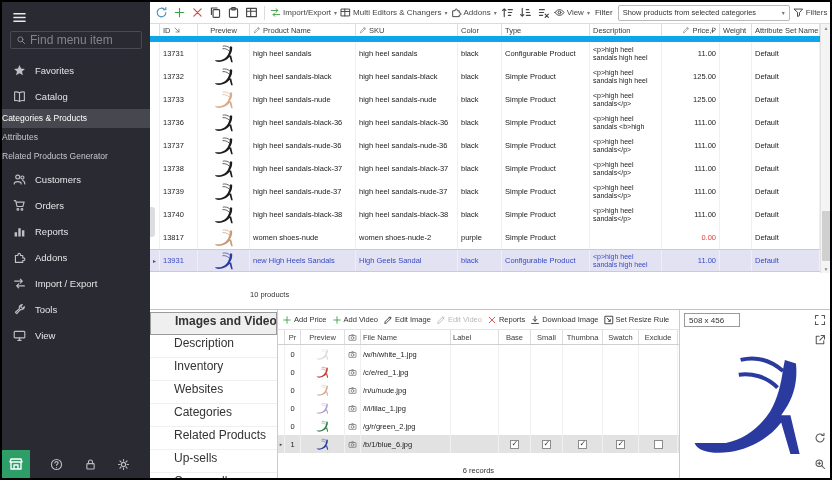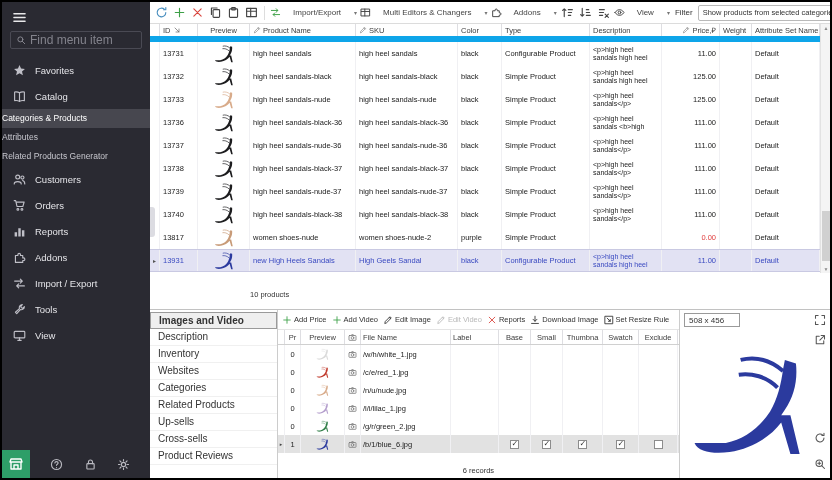--- a/index.html
+++ b/index.html
@@ -22,21 +22,21 @@
   .sb-sub{height:19px;line-height:19px;font-size:8.5px;color:#c6c6cd;cursor:pointer;white-space:nowrap;overflow:hidden}
   .sb-sub.sel{background:#47474f;color:#fff}
   .sb-bottom{position:absolute;bottom:0;left:0;right:0;height:28px;display:flex;align-items:center}
   .sb-app{width:28px;height:28px;background:#2e9e68;color:#fff;flex:none;padding:6px;cursor:pointer}
   .sb-bico-row{flex:1;display:flex;justify-content:space-evenly;align-items:center}
   .sb-bico{width:13px;height:13px;color:#b9b9c0;cursor:pointer}
 
   
   .main{position:relative;flex:1;background:#fff;overflow:hidden}
   .toolbar{position:absolute;top:0;left:0;right:0;height:22px;display:flex;align-items:center;gap:3px;padding:0 4px;border-bottom:1px solid #dcdcdc;font-size:8px;color:#333;overflow:hidden;white-space:nowrap}
-  .tbtn{display:flex;align-items:center;gap:12px;cursor:pointer;color:#444}
+  .tbtn{display:flex;align-items:center;gap:2px;cursor:pointer;color:#444}
   .tbtn.ic{width:15px;height:15px;padding:1px;flex:none}
   .ti{width:11px;height:11px;flex:none}
   .green{color:#3da047}.red{color:#d9453d}.blue{color:#4a8fbf}
   .tsep{width:1px;height:14px;background:#ddd;margin:0 2px;flex:none}
   .flabel{color:#333;margin:0 2px;flex:none}
   .fselect{display:flex;align-items:center;justify-content:space-between;border:1px solid #b9b9b9;height:16px;padding:0 4px;width:172px;flex:none;font-size:7.5px;color:#333;border-radius:2px;cursor:pointer}
 
   .grid-header{position:absolute;top:22px;left:0;right:10px;height:18px;display:flex;border-bottom:6px solid #0ea5e9;background:#fff;font-size:7.5px;color:#3c3c3c}
   .gc{flex:none;display:flex;align-items:center;padding:0 3px;border-right:1px solid #f0f0f3;overflow:hidden;white-space:nowrap}
   .grid-header .gc{border-right:1px solid #dedee2;cursor:pointer}
@@ -56,21 +56,21 @@
   .vscroll{position:absolute;top:22px;right:0;width:10px;height:249px;background:#f4f4f4;border-left:1px solid #e2e2e2}
   .sarr{position:absolute;left:0;width:10px;text-align:center;font-size:5px;color:#8a8a8a;cursor:pointer}
   .sarr.up{top:1px}.sarr.down{bottom:1px}
   .sthumb{position:absolute;left:1px;bottom:12px;width:8px;height:50px;background:#d0d0d0;cursor:grab}
   .collapse-handle{position:absolute;left:0;top:205px;width:5px;height:30px;background:#dcdce2;border-radius:0 3px 3px 0;cursor:pointer}
   .grid-status{position:absolute;top:288px;left:0;right:10px;font-size:7.5px;color:#333;padding-left:100px}
 
   
   .bottom{position:absolute;top:307px;left:0;right:0;bottom:0;border-top:1px solid #c2c2c2;display:flex;background:#fff}
   .tabs{width:128px;flex:none;border-right:1px solid #ccc;padding-top:2px;overflow:hidden}
-  .dtab{height:17px;line-height:16px;padding-left:8px;font-size:10px;color:#333;border-bottom:1px solid #f0f0f0;cursor:pointer;white-space:nowrap;overflow:hidden}
+  .dtab{height:23px;line-height:16px;padding-left:24px;font-size:12px;color:#333;border-bottom:1px solid #f0f0f0;cursor:pointer;white-space:nowrap;overflow:hidden}
   .dtab.sel{border:1px solid #9a9a9a;background:#efefef;font-weight:bold}
   .detail{width:402px;flex:none;position:relative;border-right:1px solid #ccc;overflow:hidden}
   .dtoolbar{height:20px;display:flex;align-items:center;gap:5px;padding:0 4px;font-size:7.5px;color:#333;border-bottom:1px solid #e4e4e4;white-space:nowrap;overflow:hidden}
   .dbtn{display:flex;align-items:center;gap:2px;cursor:pointer}
   .dbtn .ti{width:10px;height:10px}
   .dbtn.disabled{color:#b9b9b9}
   .dgrid-header{display:flex;height:15px;border-bottom:1px solid #d0d0d0;font-size:7.5px;color:#3c3c3c}
   .dc{flex:none;display:flex;align-items:center;padding:0 2px;border-right:1px solid #f0f0f3;overflow:hidden;white-space:nowrap}
   .dgrid-header .dc{border-right:1px solid #dedee2;cursor:pointer}
   .drow{display:flex;height:18px;font-size:7.5px;color:#222;cursor:pointer}

